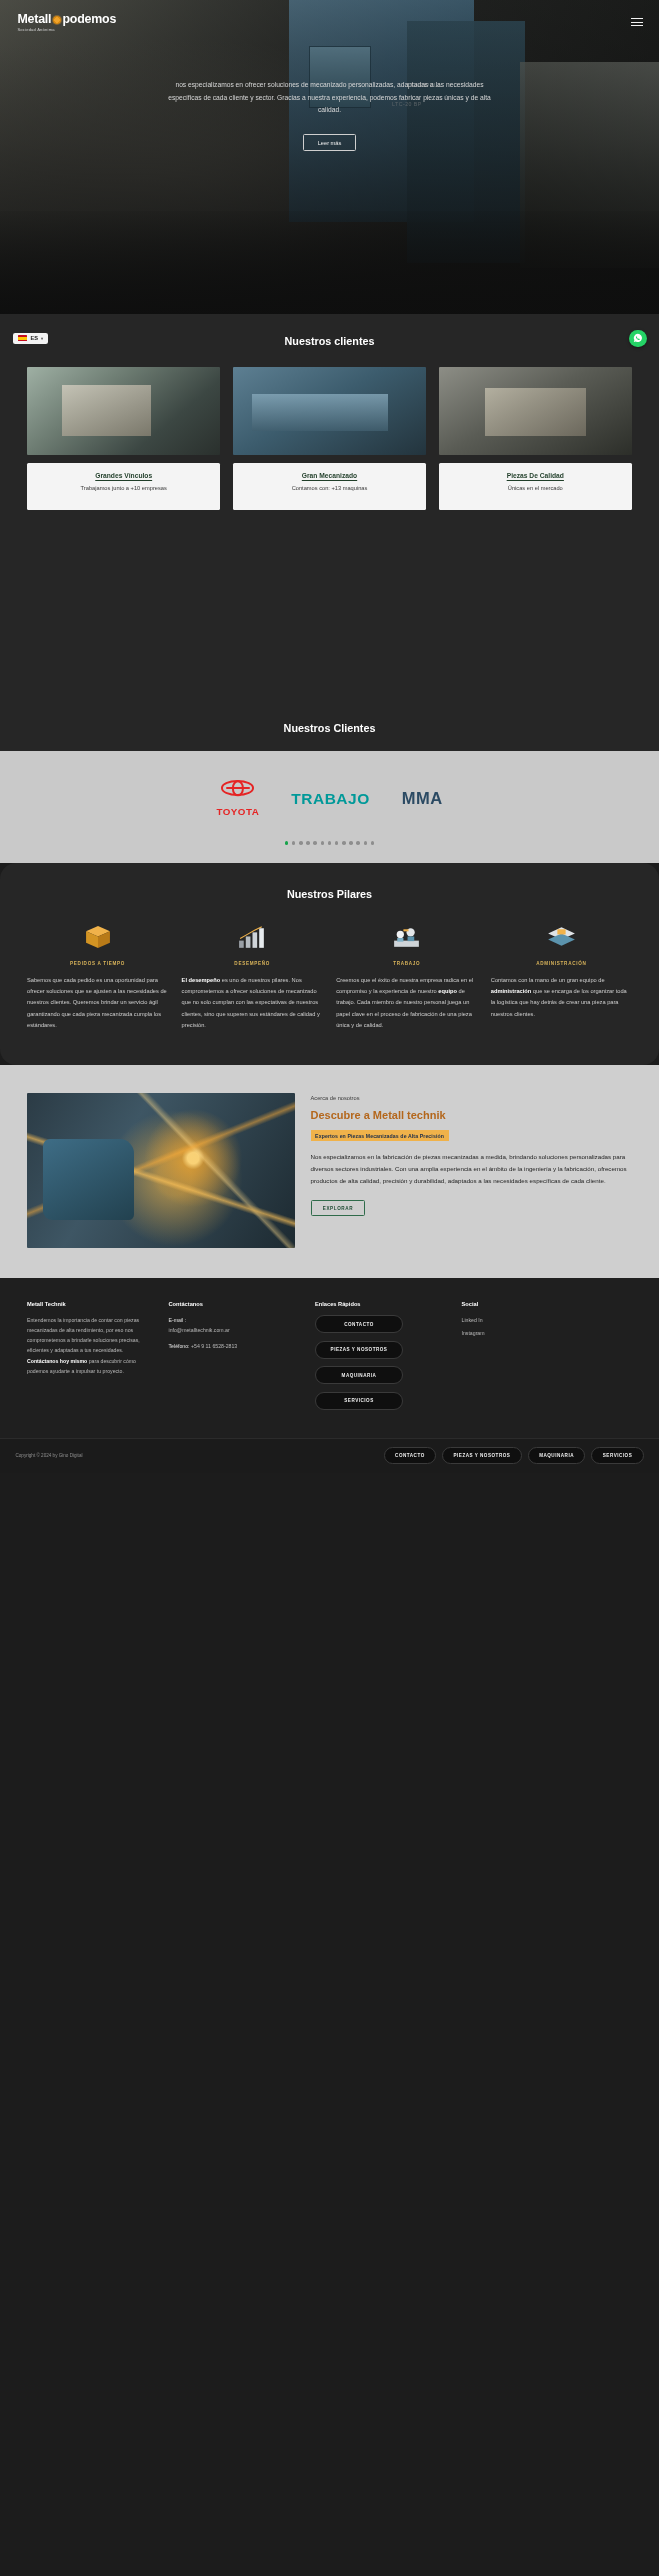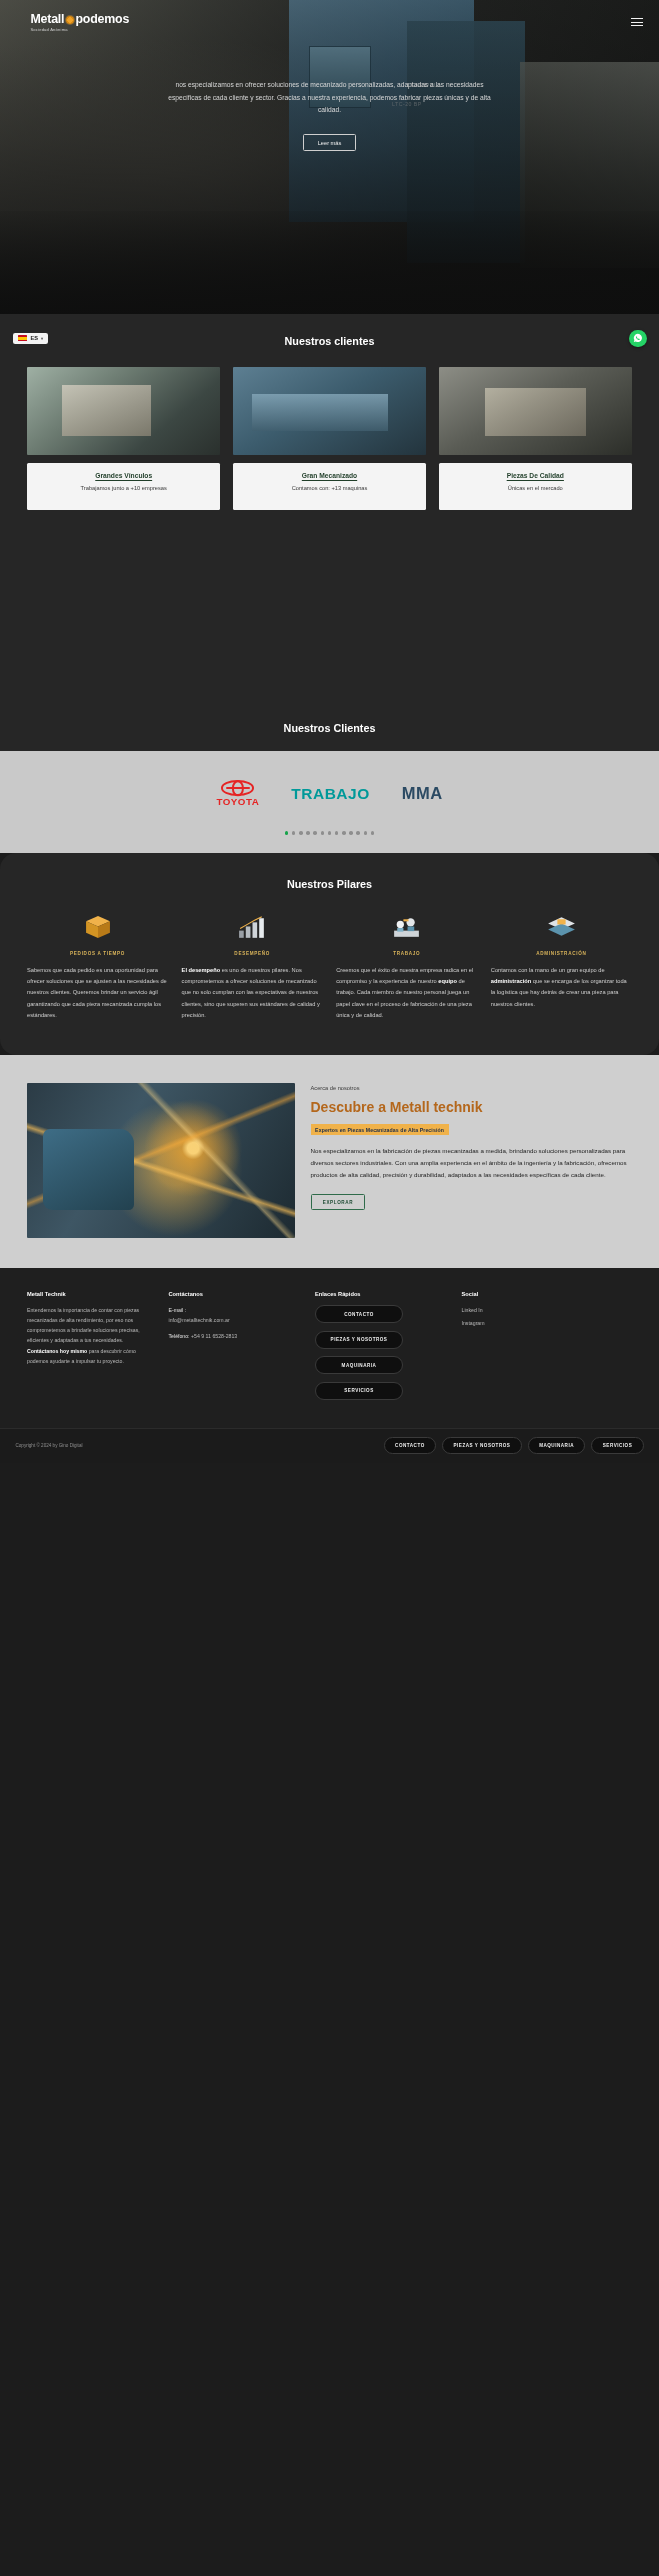--- a/index.html
+++ b/index.html
@@ -54,21 +54,21 @@
     position:absolute; left:0; bottom:0; width:100%; height:103px;
     background: linear-gradient(180deg, rgba(20,22,20,.1), rgba(18,20,18,.95));
   }
   .hero .scrim {
     position:absolute; inset:0;
     background: linear-gradient(180deg, rgba(10,10,10,.35) 0%, rgba(10,10,10,.55) 45%, rgba(14,14,14,.92) 100%);
   }
 
   
   .topbar {
-    position:absolute; top:0; left:17px; right:0; height:44px;
+    position:absolute; top:0; left:4px; right:0; height:44px;
     display:flex; align-items:center; justify-content:space-between;
     padding: 0 13.4px; z-index: 5;
   }
   .brand { display:flex; flex-direction:column; gap:0.5px; }
   .brand .title { font-size:12.4px; font-weight:bold; letter-spacing:-0.2px; color:#fff;
     display:flex; align-items:center; gap:1.5px; }
   .brand .title .gear {
     display:inline-block; width:8.2px; height:8.2px; border-radius:50%;
     background: radial-gradient(circle at 50% 50%, #f0a32a 0 45%, #d98a12 46% 100%);
     box-shadow: 0 0 0 1px rgba(240,163,42,.35);
@@ -143,21 +143,21 @@
   }
   .whatsapp svg { width:9.8px; height:9.8px; fill:#fff; }
 
   .gap-dark { background:#262626; height: 155px; }
 
   
   .clients-head { background:#262626; padding: 20.6px 0 17.5px; }
   .clients { background:#c9c9c9; padding: 29px 0 18.5px; text-align:center; }
   .logos { display:flex; align-items:center; justify-content:center; gap:32px; }
   .logo-toyota { color:#e52424; font-size:9.8px; font-weight:bold; letter-spacing:0.5px;
-    display:flex; flex-direction:column; align-items:center; gap:0; }
+    display:flex; flex-direction:column; align-items:center; gap:10px; }
   .toyota-oval { width:33px; height:15.5px; border:2.1px solid #e52424; border-radius:50%;
     position:relative; }
   .toyota-oval:before { content:""; position:absolute; left:50%; top:50%; transform:translate(-50%,-50%);
     width:8.2px; height:11.3px; border:2.1px solid #e52424; border-radius:50%; }
   .toyota-oval:after { content:""; position:absolute; left:8%; top:50%; transform:translateY(-50%);
     width:84%; height:2.1px; background:#e52424; border-radius:1px; }
   .logo-siemens { color:#099; font-size:15.5px; font-weight:bold; letter-spacing:0.5px;
     font-family:"Liberation Sans", sans-serif; }
   .logo-mma { color:#2b4a63; font-size:16.5px; font-weight:bold; letter-spacing:0.5px; }
   .dots { margin-top:24px; display:flex; gap:3.6px; justify-content:center; }
@@ -192,21 +192,21 @@
   .spark-streaks { position:absolute; inset:0; opacity:.85;
     background:
       linear-gradient(18deg, rgba(255,196,90,0) 44%, rgba(255,196,90,.75) 46%, rgba(255,196,90,0) 48%),
       linear-gradient(-22deg, rgba(255,176,60,0) 52%, rgba(255,176,60,.6) 54%, rgba(255,176,60,0) 56%),
       linear-gradient(46deg, rgba(255,220,140,0) 62%, rgba(255,220,140,.5) 63%, rgba(255,220,140,0) 65%);
   }
   .glove { position:absolute; left:6%; top:30%; width:34%; height:52%;
     background: linear-gradient(150deg,#3e6d86,#22414f); border-radius:7.2px 14.4px 5.2px 9.3px; }
   .about-text { flex:1; padding-top:2.1px; }
   .about-kicker { font-size:5.7px; color:#3a3a3a; margin-bottom:8.2px; }
-  .about-text h2 { font-size:14px; font-weight:bold; color:#b4671c; margin-bottom:9px; }
+  .about-text h2 { font-size:11px; font-weight:bold; color:#b4671c; margin-bottom:9px; }
   .about-bar {
     display:inline-block; background:#f0b24a; color:#20304a; font-size:5.2px;
     font-weight:bold; padding:2.6px 4.6px; letter-spacing:0.1px; margin-bottom:9.3px;
   }
   .about-text p { font-size:6.2px; line-height:1.95; color:#232323; max-width:325px; }
   .explore-btn {
     margin-top:13.4px; display:inline-block; border:0.5px solid #2f6b4a; color:#1d4a32;
     background:transparent; font-size:4.6px; letter-spacing:0.6px; font-weight:bold;
     padding:4.6px 11.3px; border-radius:1.5px; cursor:pointer;
   }

